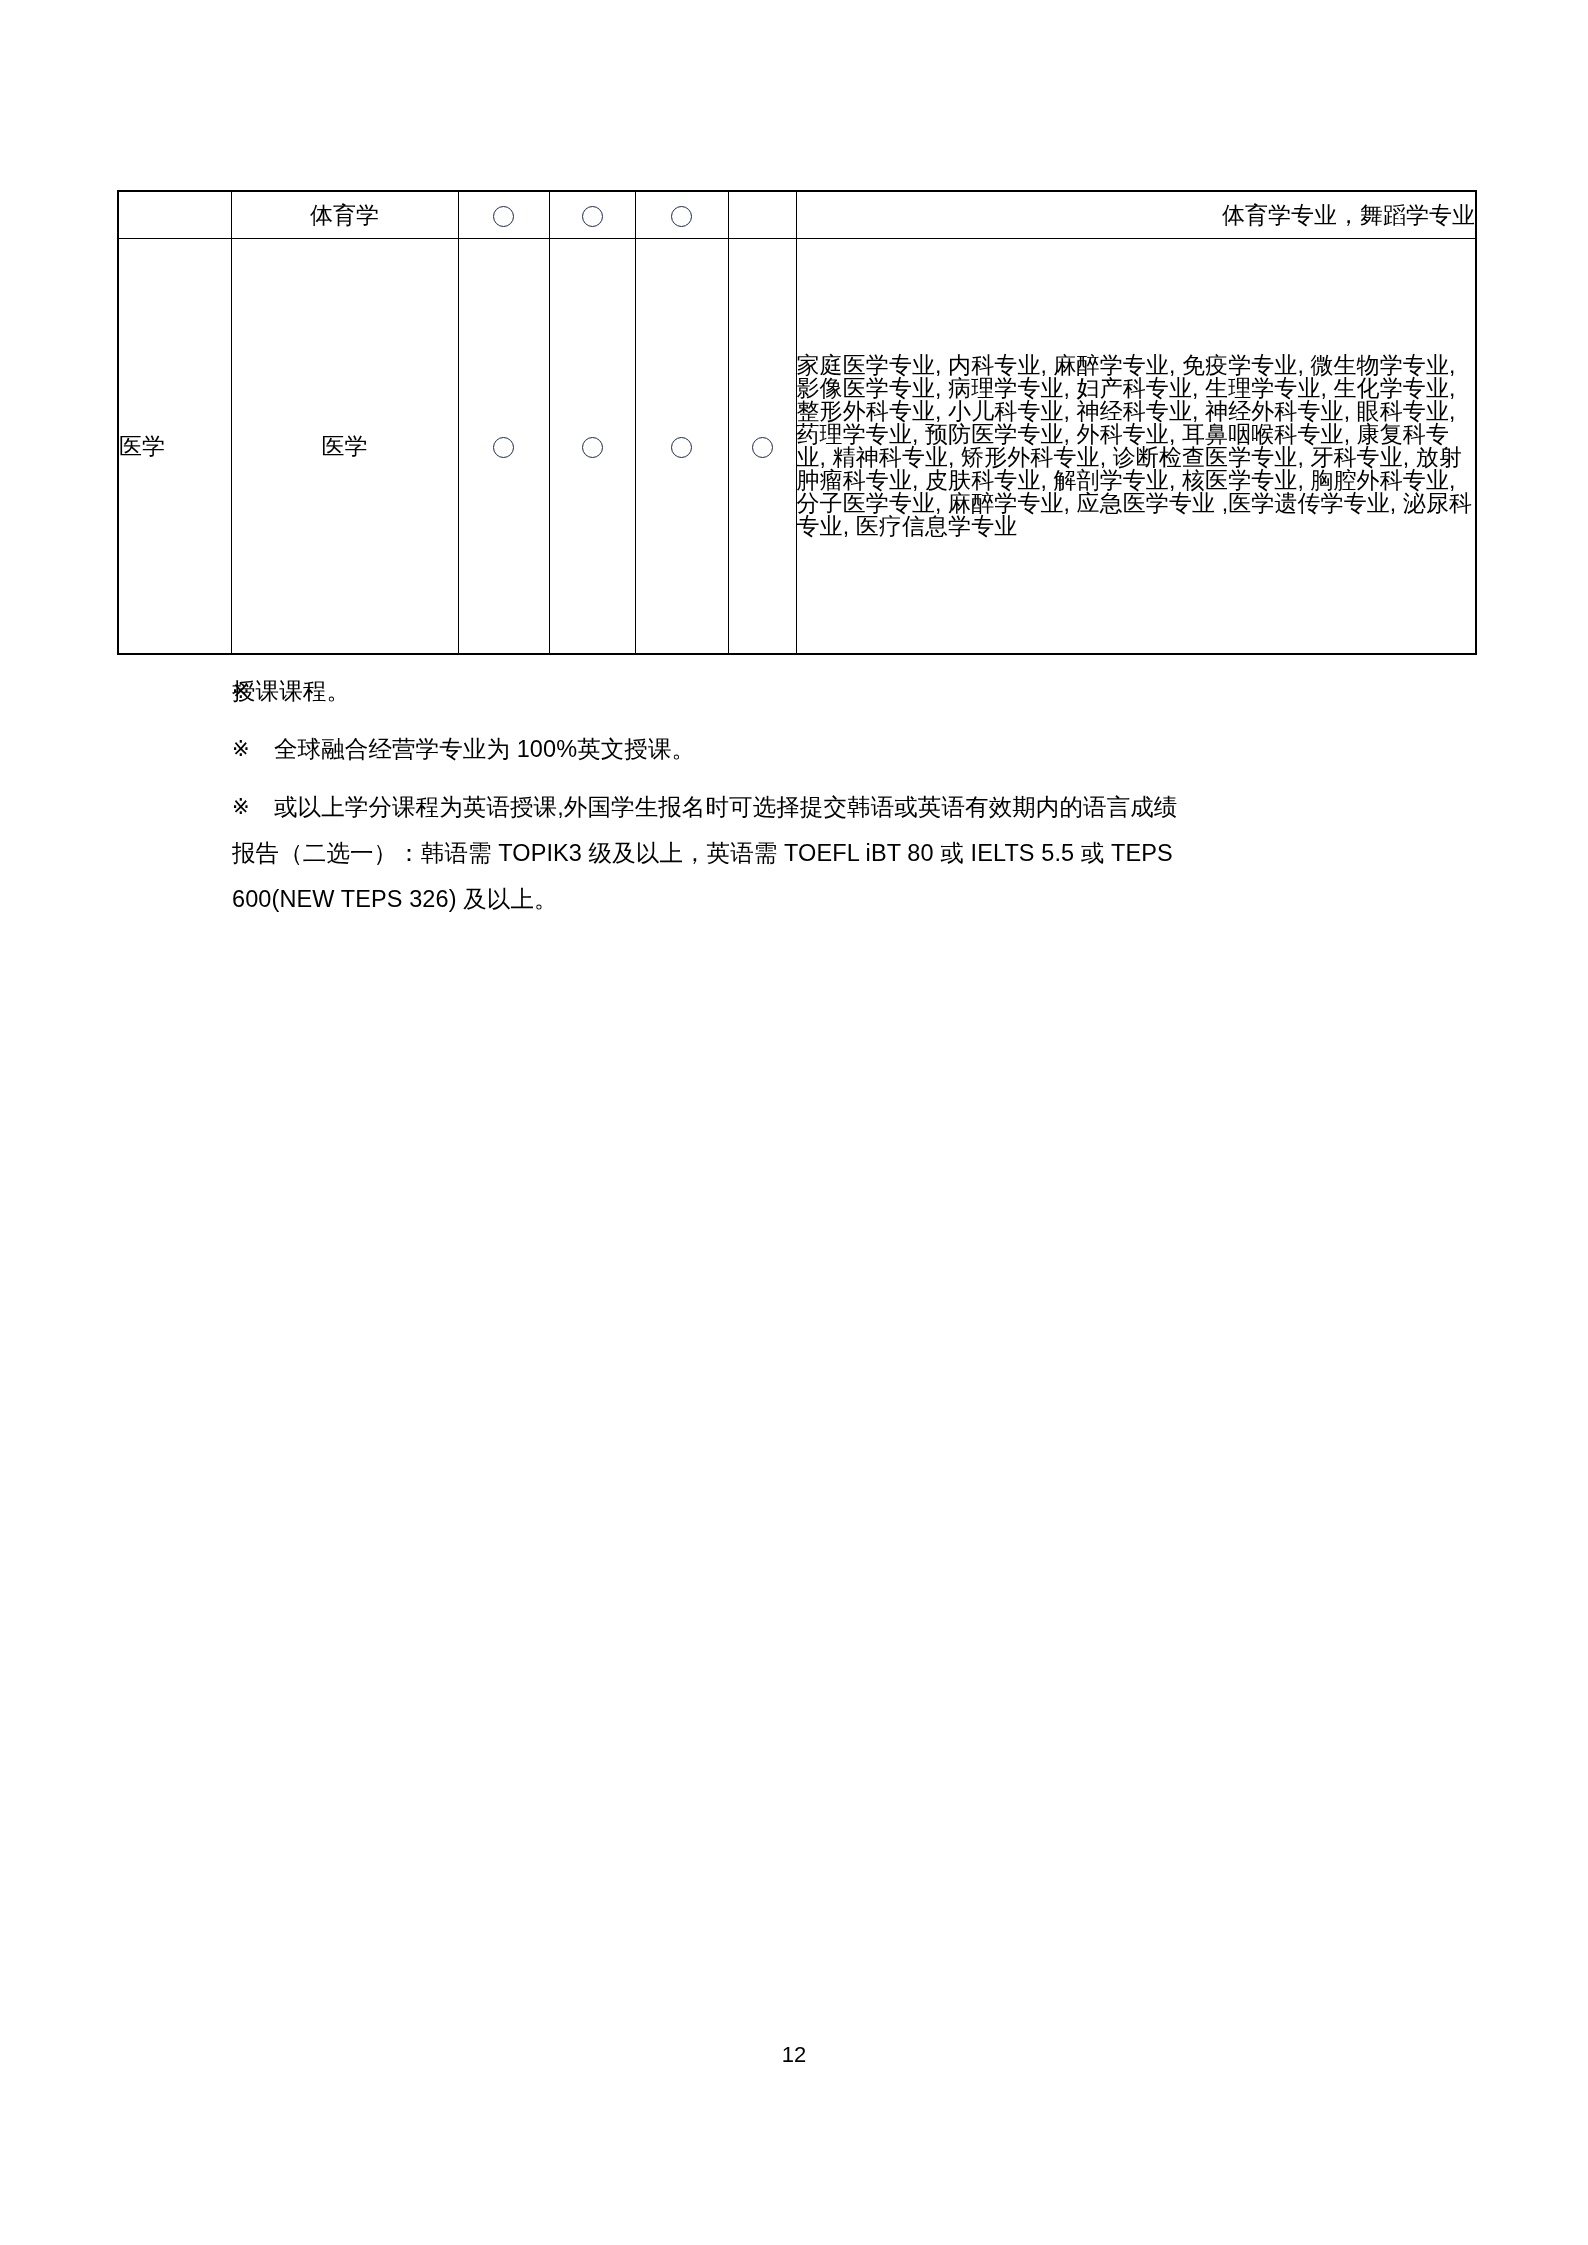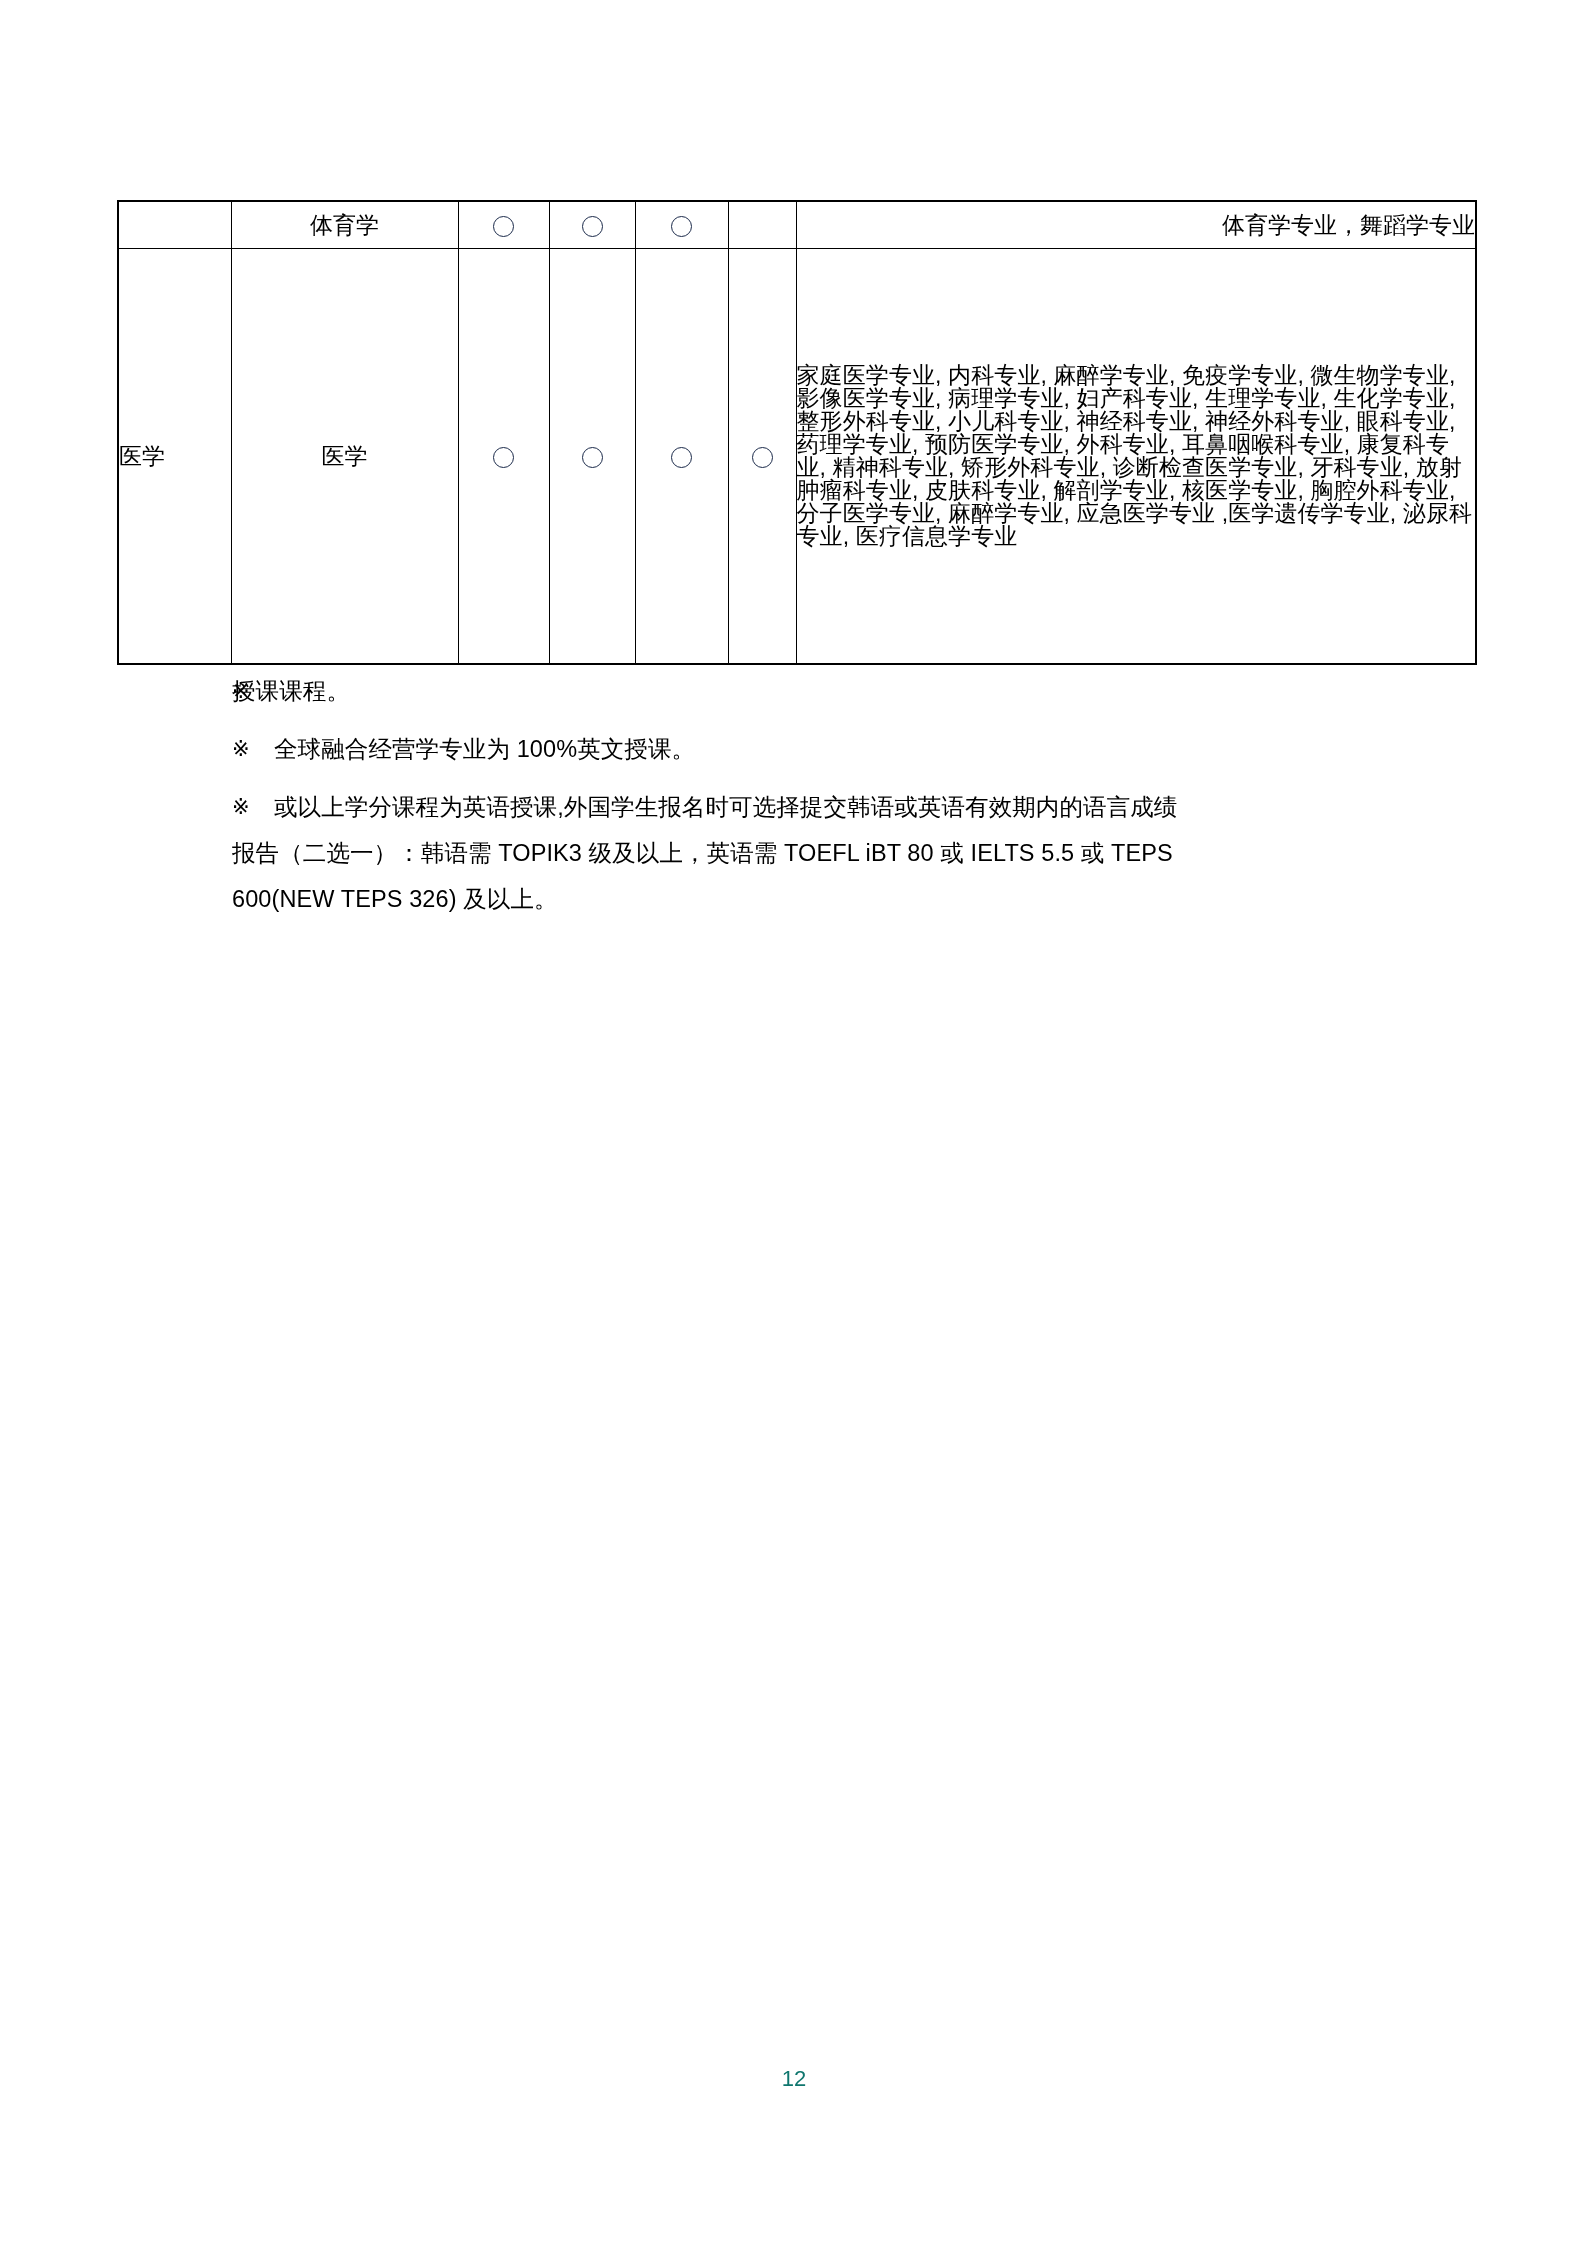--- a/index.html
+++ b/index.html
@@ -23,21 +23,21 @@
     width: 1588px;
     height: 2245px;
     background: #ffffff;
     overflow: hidden;
   }
 
   
   .table-wrap {
     position: absolute;
     left: 117px;
-    top: 200px;
+    top: 190px;
     width: 1358px;
   }
   table.majors {
     border-collapse: collapse;
     table-layout: fixed;
     width: 1358px;
     border: 2px solid #000;
   }
   table.majors td {
     border: 1px solid #000;
@@ -122,22 +122,21 @@
   }
 
   
   .page-number {
     position: absolute;
     left: 0;
     top: 2042px;
     width: 1588px;
     text-align: center;
     font-size: 22px;
-    color: #0f766e;
-    margin-top: 24px;
+    color: #000000;
   }
 </style>
 </head>
 <body>
 
 <div class="page">
 
   <div class="table-wrap">
     <table class="majors">
       <colgroup>

